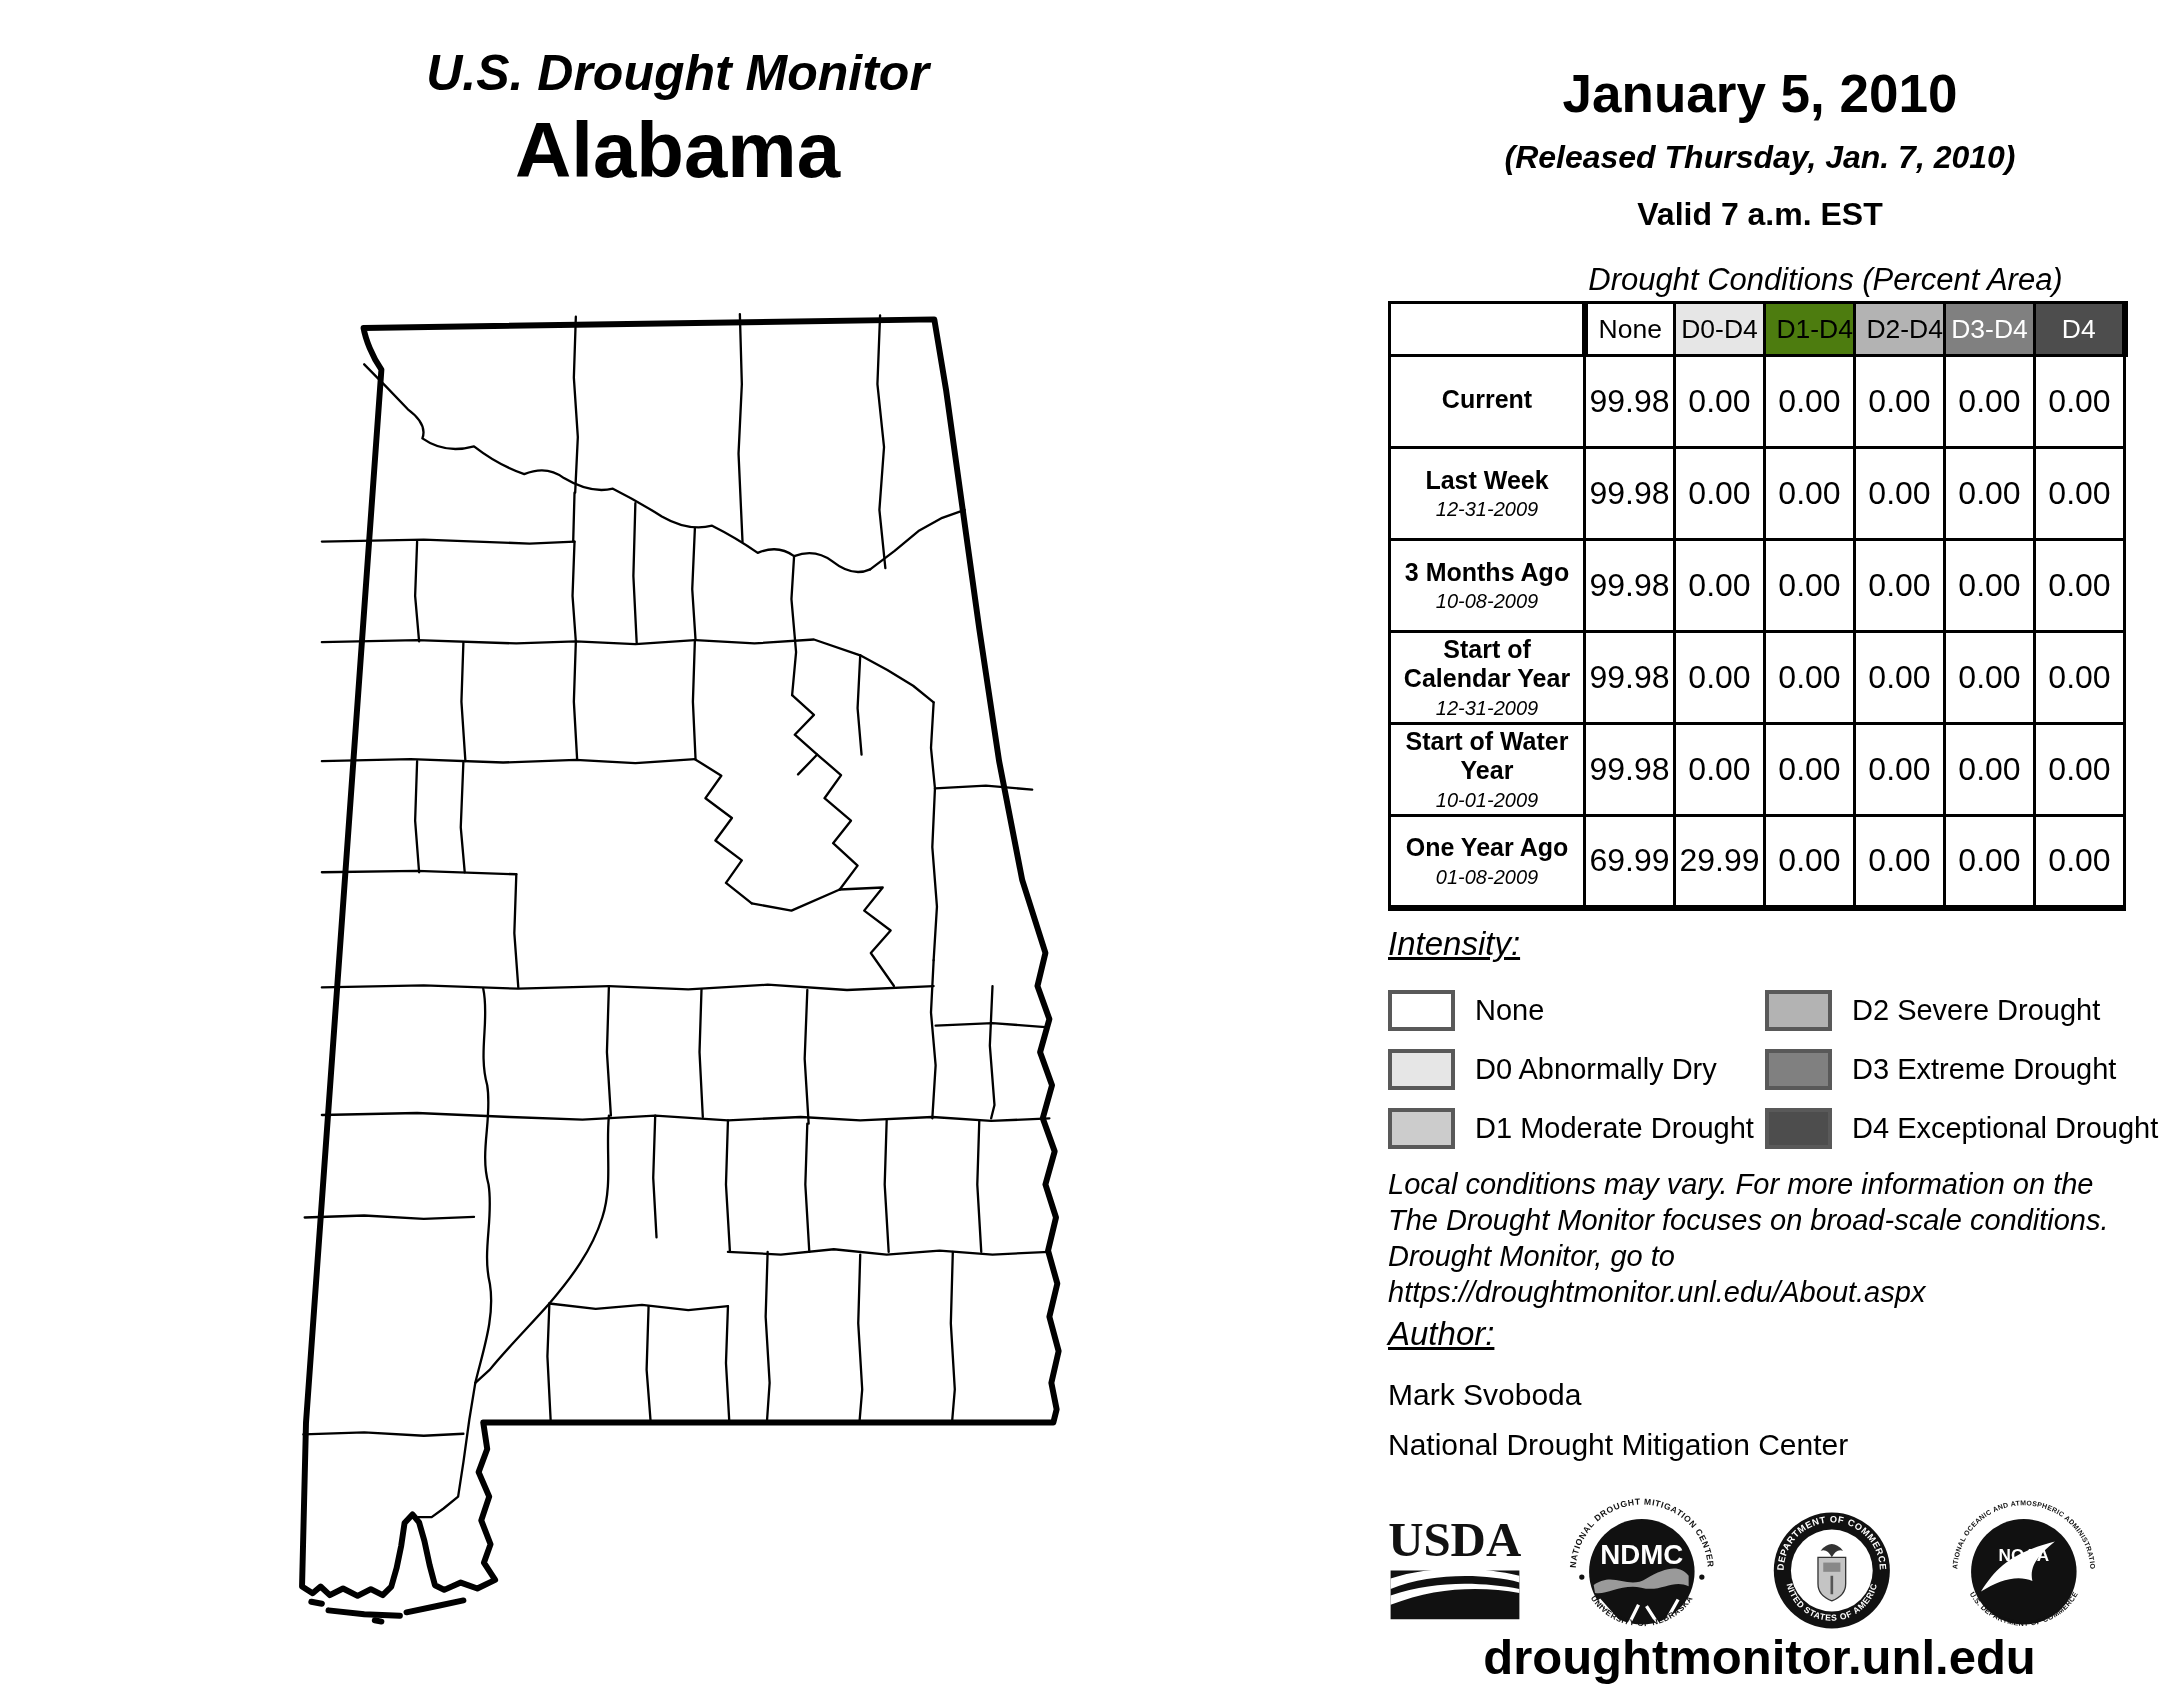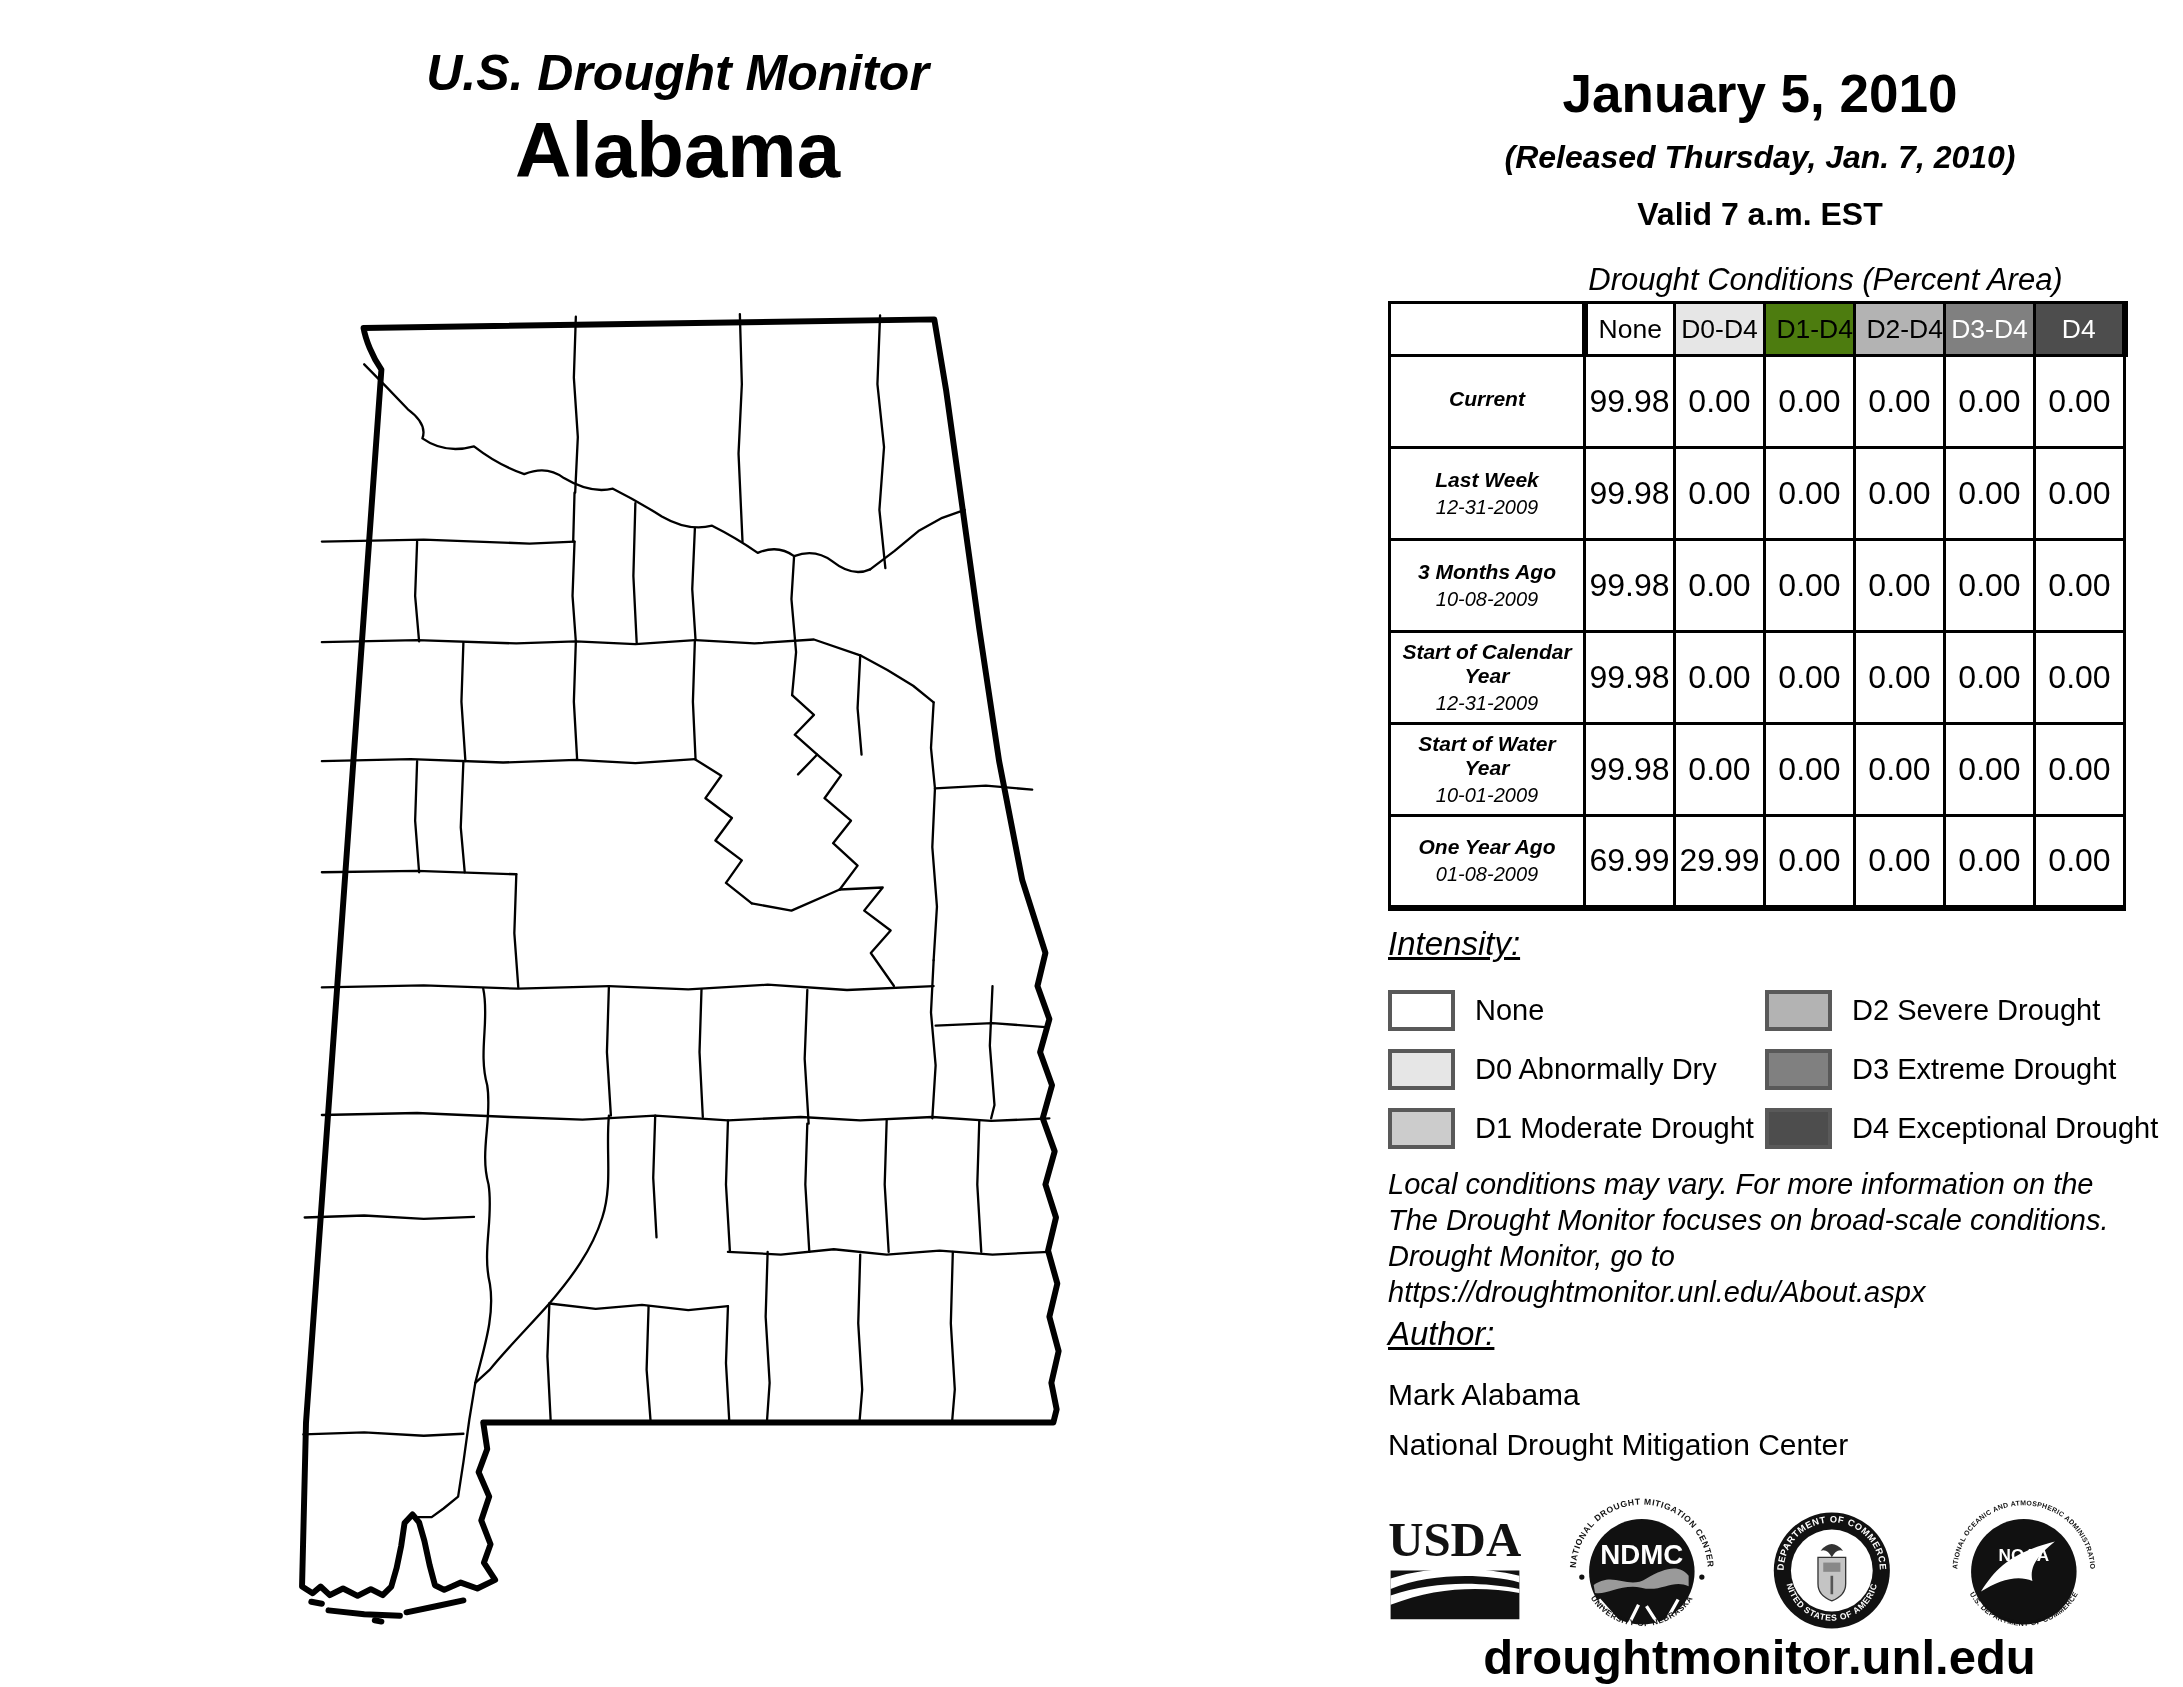--- a/index.html
+++ b/index.html
@@ -32,21 +32,21 @@
   table.drought td, table.drought th { border:3.3px solid #000; padding:0; text-align:center; vertical-align:middle; }
   table.drought col.lblcol { width:195px; }
   table.drought col.datacol { width:90px; }
   tr.hdr { height:53px; }
   tr.datarow { height:92px; }
   th.colhead { font-size:26.5px; font-weight:normal; border-top-width:6px; border-bottom-width:6px; }
   th.colhead.first { border-left-width:6px; }
   th.colhead.last  { border-right-width:6px; }
   td.corner { border:none; background:#fff; }
   td.lbl { border-left-width:6px; font-weight:bold; }
-  td.lbl .lname { font-size:21px; font-weight:bold; line-height:1.15; padding:0 4px;font-style:italic; }
+  td.lbl .lname { font-size:25px; font-weight:bold; line-height:1.15; padding:0 4px; }
   td.lbl .ldate { font-size:20px; font-style:italic; font-weight:normal; margin-top:4px; }
   td.val { font-size:32px; }
   td.rc  { border-right-width:6px; }
   tr.datarow:first-child td { border-top-width:6px; }
   tr.datarow:last-child  td { border-bottom-width:6px; }
 
   
   .intensity { position:absolute; left:1388px; top:925px; width:774px; }
   .int-head  { font-size:33px; font-style:italic; text-decoration:underline; }
   .legend-cols { display:flex; margin-top:26.5px; }
@@ -304,21 +304,21 @@
 </div>
 
 <div class="disclaimer">
   <div>Local conditions may vary. For more information on the</div>
   <div>The Drought Monitor focuses on broad-scale conditions.</div>
   <div>Drought Monitor, go to https://droughtmonitor.unl.edu/About.aspx</div>
 </div>
 
 <div class="author">
   <div class="author-head">Author:</div>
-  <div class="author-name">Mark Alabama</div>
+  <div class="author-name">Mark Svoboda</div>
   <div class="author-org">National Drought Mitigation Center</div>
 </div>
 
 <div class="logo logo-usda">
   <svg viewBox="0 0 215 165" xmlns="http://www.w3.org/2000/svg">
     <text x="107" y="62" text-anchor="middle" font-family="Liberation Serif, serif" font-weight="bold" font-size="74" fill="#111">USDA</text>
     <path d="M10,84 h195 v74 h-195 Z" fill="#111"></path>
     <path d="M10,96 C70,76 150,78 205,92 L205,102 C150,88 70,88 10,112 Z" fill="#fff"></path>
     <path d="M10,122 C80,98 150,102 205,112 L205,118 C150,108 80,108 10,136 Z" fill="#fff"></path>
   </svg>

